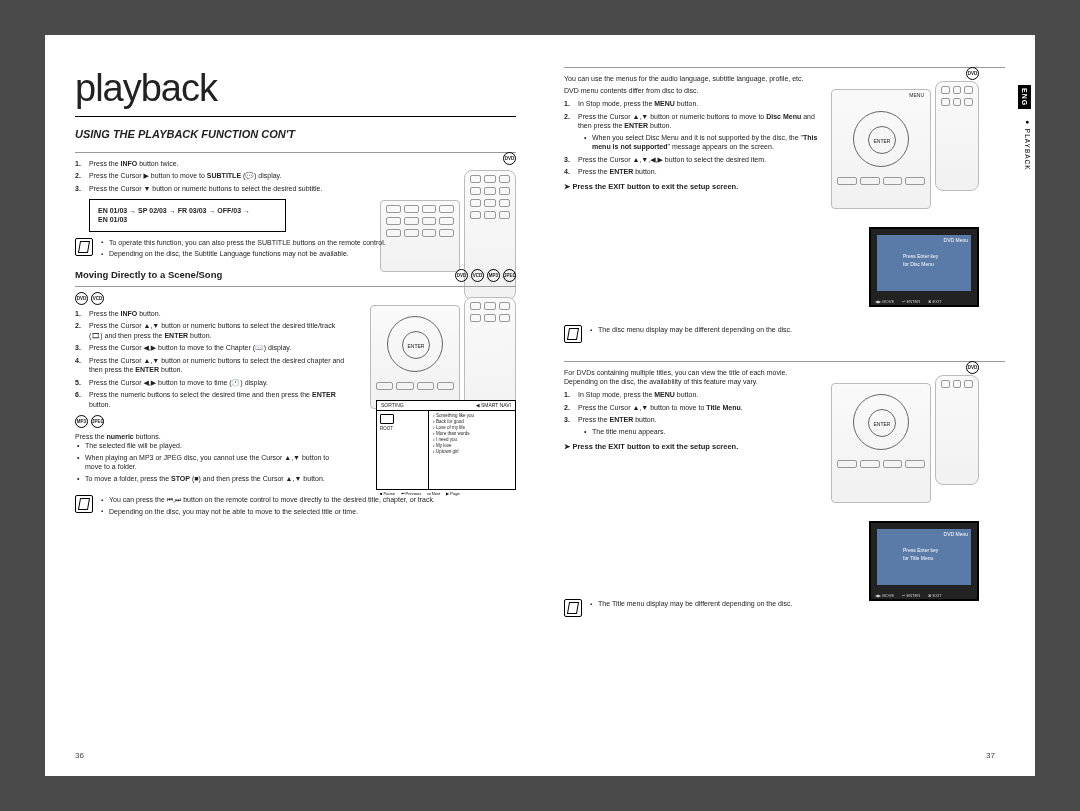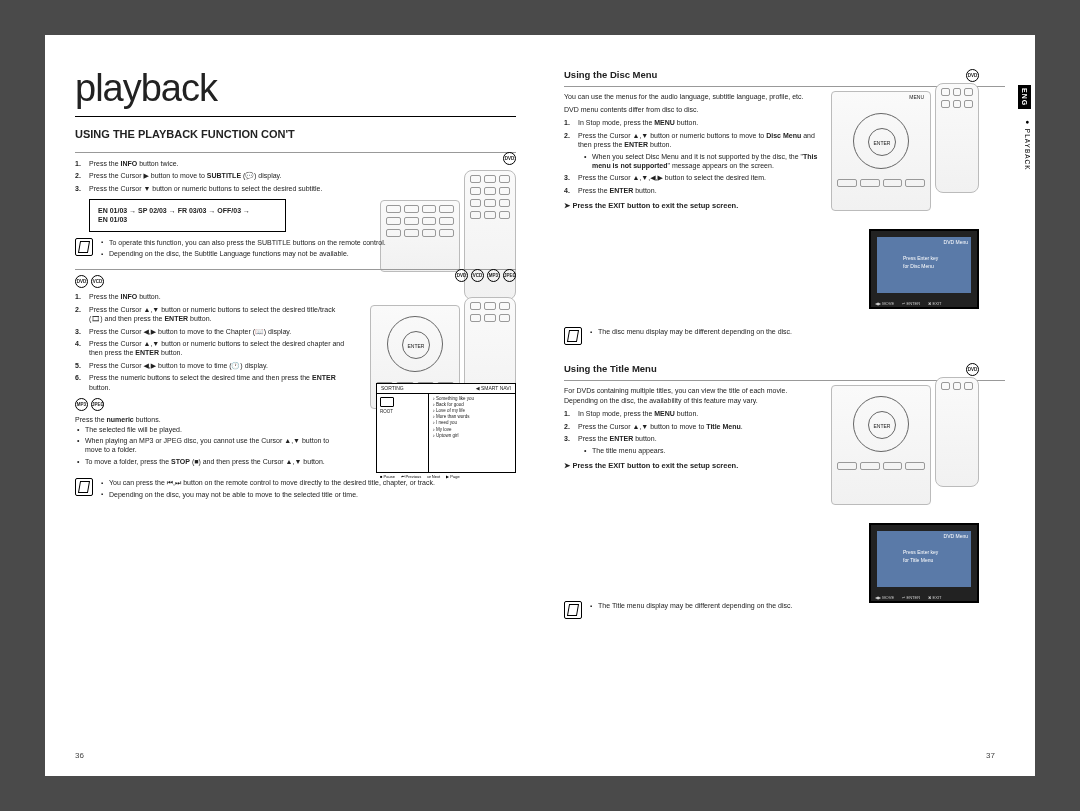--- a/index.html
+++ b/index.html
@@ -36,20 +36,21 @@
     font-weight: 400;
     letter-spacing: -1px;
     margin-bottom: 2px;
   }
   .hr { height: 1px; background: #000; margin-bottom: 10px; }
   h2.section {
     font-size: 11px;
     font-weight: 700;
     text-transform: uppercase;
     margin-bottom: 10px;
+    font-style: italic;
   }
   h3.sub {
     font-size: 9.5px;
     font-weight: 700;
     margin: 6px 0 4px 0;
   }
   .thinrule { height: 0.5px; background: #999; margin: 4px 0 6px 0; }
 
   .block { position: relative; margin-bottom: 8px; }
   .body-col { width: 62%; }
@@ -251,20 +252,21 @@
       </div>
     </div>
 
     <div class="block">
       <div class="badges">
         <div class="badge">DVD</div>
         <div class="badge">VCD</div>
         <div class="badge">MP3</div>
         <div class="badge">JPEG</div>
       </div>
+      <h3 class="sub">Moving Directly to a Scene/Song</h3>
       <div class="thinrule"></div>
 
       <div style="display:flex; gap:3px; margin-bottom:4px;">
         <div class="badge">DVD</div>
         <div class="badge">VCD</div>
       </div>
 
       <div class="body-col">
         <ol id="steps-moving">
             <li>Press the <b>INFO</b> button.</li>
@@ -358,21 +360,20 @@
 
     <div class="side-tab">
       <span class="eng">ENG</span>
       <span class="sec">● PLAYBACK</span>
     </div>
 
     <div class="block" style="min-height:280px;">
       <div class="badges" style="right:26px;">
         <div class="badge">DVD</div>
       </div>
-      <h3 class="sub">Using the Disc Menu</h3>
       <div class="thinrule"></div>
 
       <div class="body-col" style="width:58%;">
         <div>You can use the menus for the audio language, subtitle language, profile, etc.</div>
         <div style="margin-top:3px;">DVD menu contents differ from disc to disc.</div>
         <ol style="margin-top:4px;" id="disc-steps">
             <li>In Stop mode, press the <b>MENU</b> button.</li>
             <li>Press the Cursor ▲,▼ button or numeric buttons to move to <b>Disc Menu</b> and then press the <b>ENTER</b> button.<ul style="margin: 2px 0px 2px 4px;">
                 <li>When you select Disc Menu and it is not supported by the disc, the "<b>This menu is not supported</b>" message appears on the screen.</li>
               </ul></li>
@@ -425,21 +426,20 @@
         <ul class="sq">
           <li>The disc menu display may be different depending on the disc.</li>
         </ul>
       </div>
     </div>
 
     <div class="block" style="min-height:260px; margin-top:14px;">
       <div class="badges" style="right:26px;">
         <div class="badge">DVD</div>
       </div>
-      <h3 class="sub">Using the Title Menu</h3>
       <div class="thinrule"></div>
 
       <div class="body-col" style="width:58%;">
         <div>For DVDs containing multiple titles, you can view the title of each movie. Depending on the disc, the availability of this feature may vary.</div>
         <ol style="margin-top:4px;" id="title-steps">
             <li>In Stop mode, press the <b>MENU</b> button.</li>
             <li>Press the Cursor ▲,▼ button to move to <b>Title Menu</b>.</li>
             <li>Press the <b>ENTER</b> button.<ul style="margin: 2px 0px 2px 4px;">
                 <li>The title menu appears.</li>
               </ul></li>

